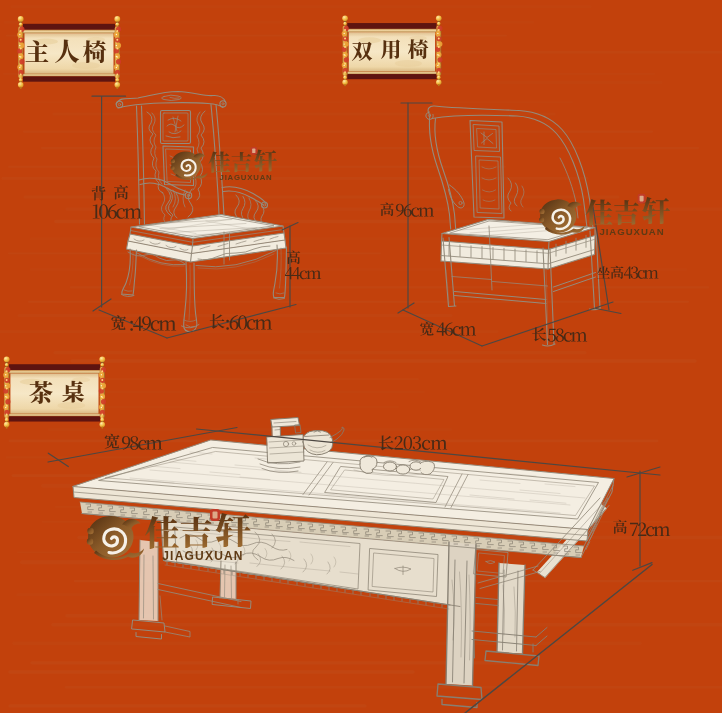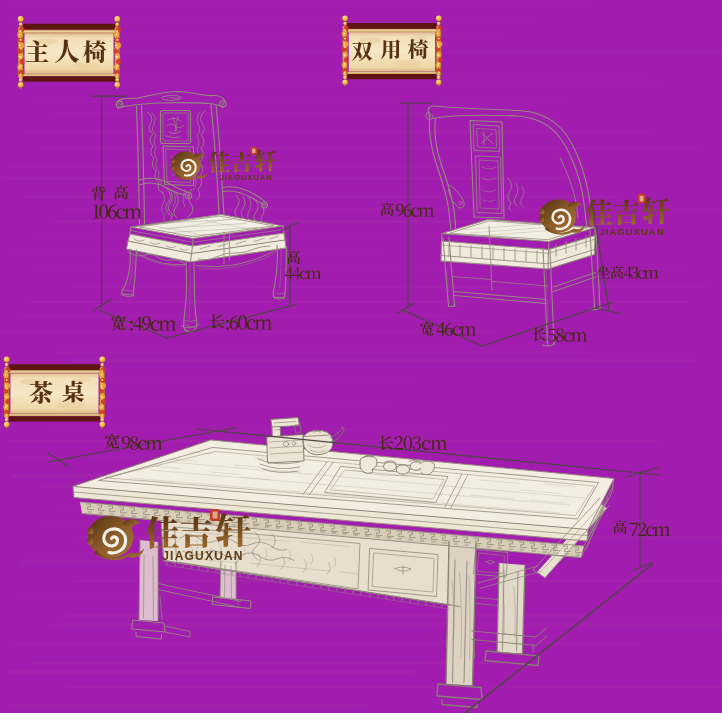--- a/index.html
+++ b/index.html
@@ -1,16 +1,16 @@
 <!DOCTYPE html>
 <html><head><meta charset="utf-8">
 <style>
 html,body{margin:0;padding:0;}
 body{width:722px;height:713px;background:#f6f1e8;font-family:"Liberation Sans",sans-serif;overflow:hidden;}
-#page{position:relative;width:722px;height:713px;background:#a21caf;}
+#page{position:relative;width:722px;height:713px;background:#c2410c;}
 svg{position:absolute;left:0;top:0;}
 </style></head><body>
 <div id="page">
 <svg width="722" height="713" viewBox="0 0 722 713">
 
 <defs>
 <linearGradient id="parch" x1="0" y1="0" x2="0" y2="1">
  <stop offset="0" stop-color="#dfbf8d"></stop>
           <stop offset="0.12" stop-color="#f3e0ba"></stop>
  <stop offset="0.5" stop-color="#f6e7c6"></stop>

